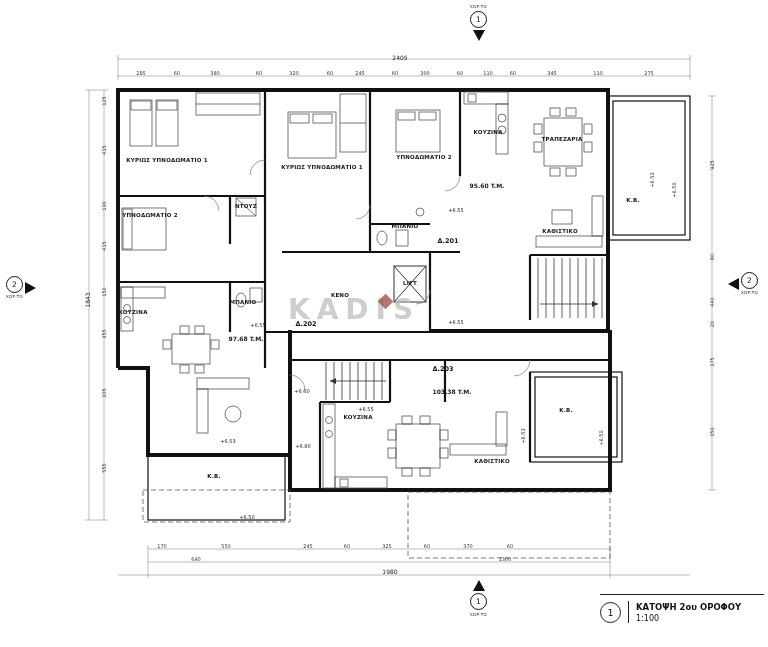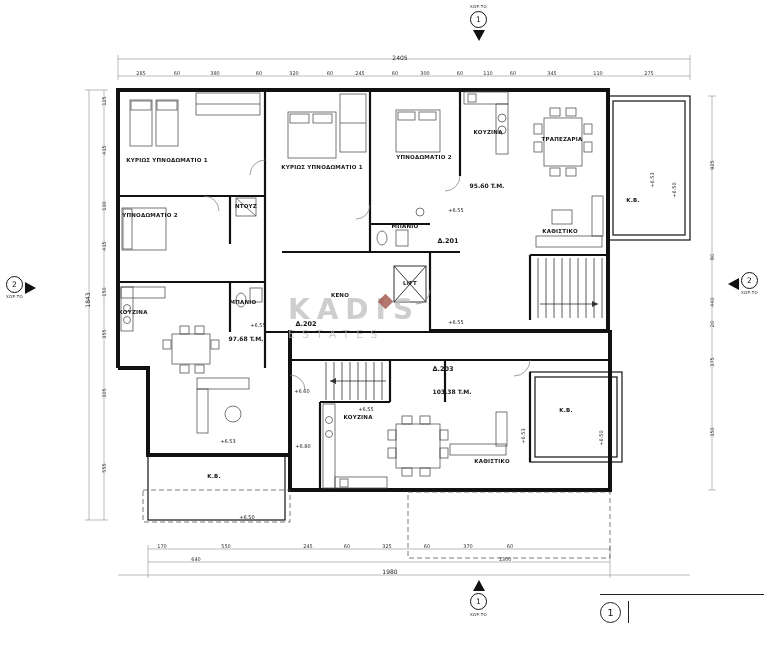--- a/index.html
+++ b/index.html
@@ -223,21 +223,20 @@
 
     <g stroke="#444" stroke-width="0.7" stroke-dasharray="5,3" fill="none">
       <rect x="408" y="492" width="202" height="66"></rect>
       <rect x="143" y="490" width="147" height="32"></rect>
     </g>
   </svg>
 
   <div id="watermark">
     <div class="wm-mark"></div>
     <div class="wm1">KADIS</div>
-    <div class="wm2">ESTATES</div>
   </div>
 
   <div id="plan-labels">
       <div class="lbl room" style="left: 167px; top: 161px; transform: translate(-50%, -50%);">ΚΥΡΙΩΣ ΥΠΝΟΔΩΜΑΤΙΟ 1</div>
       <div class="lbl room" style="left: 150px; top: 216px; transform: translate(-50%, -50%);">ΥΠΝΟΔΩΜΑΤΙΟ 2</div>
       <div class="lbl room" style="left: 322px; top: 168px; transform: translate(-50%, -50%);">ΚΥΡΙΩΣ ΥΠΝΟΔΩΜΑΤΙΟ 1</div>
       <div class="lbl room" style="left: 424px; top: 158px; transform: translate(-50%, -50%);">ΥΠΝΟΔΩΜΑΤΙΟ 2</div>
       <div class="lbl room" style="left: 488px; top: 133px; transform: translate(-50%, -50%);">ΚΟΥΖΙΝΑ</div>
       <div class="lbl room" style="left: 562px; top: 140px; transform: translate(-50%, -50%);">ΤΡΑΠΕΖΑΡΙΑ</div>
       <div class="lbl room" style="left: 560px; top: 232px; transform: translate(-50%, -50%);">ΚΑΘΙΣΤΙΚΟ</div>
@@ -338,15 +337,19 @@
     <div class="tri tri-left"></div>
     <div class="mcol">
       <div class="mcircle">2</div>
       <div class="mcap">ΧΩΡ.ΤΟ</div>
     </div>
   </div>
 
   <div id="titleblock">
     <div class="tb-circle">1</div>
     <div class="tb-sep"></div>
+    <div class="tb-texts">
+      <div class="tb-title">ΚΑΤΟΨΗ 2ου ΟΡΟΦΟΥ</div>
+      <div class="tb-scale">1:100</div>
+    </div>
   </div>
 
 </div>
 
 </body></html>

